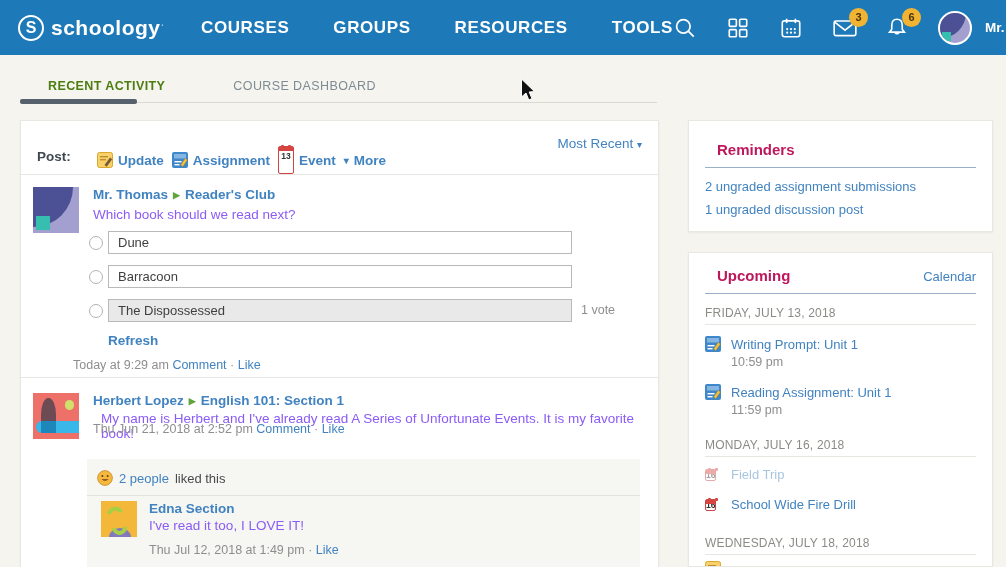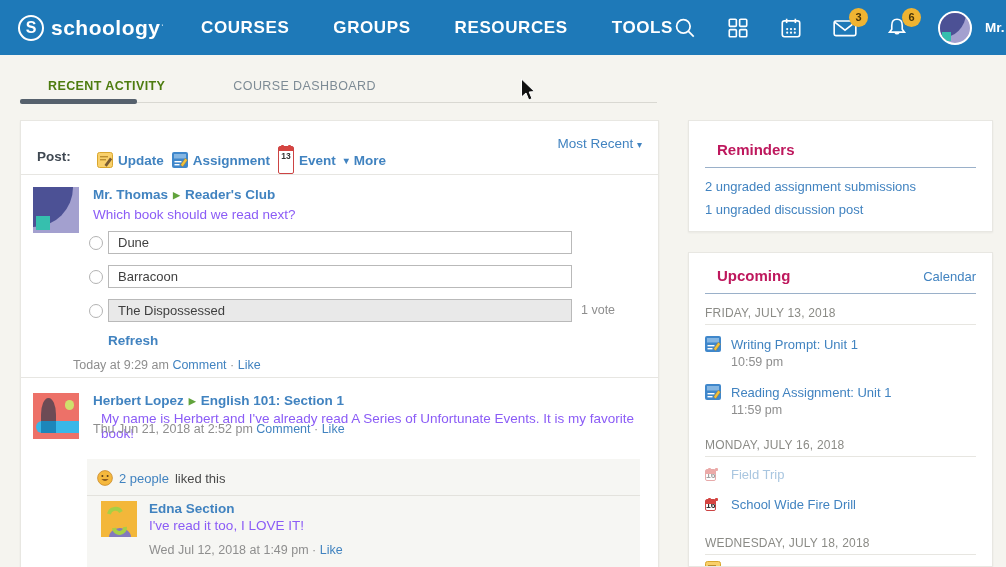--- a/index.html
+++ b/index.html
@@ -298,21 +298,21 @@
         <path d="M8 13 A6.5 6.5 0 0 1 20 11" stroke="#a6cf45" stroke-width="4" fill="none"></path>
         <path d="M8 36 A11 9 0 0 1 30 36 Z" fill="#8279bd"></path>
         <path d="M13 27 A5.5 5.5 0 0 0 24 26" stroke="#a6cf45" stroke-width="4" fill="none"></path>
       </svg>
     </div>
     <div class="author-line" style="left:62px; top:42px;">
       <span class="bold-link">Edna Section</span>
     </div>
     <div class="post-body" style="left:62px; top:59px;">I've read it too, I LOVE IT!</div>
     <div class="meta-line" style="left:62px; top:84px;">
-      <span>Wed Jul 12, 2018 at 1:49 pm</span>
+      <span>Thu Jul 12, 2018 at 1:49 pm</span>
       <span>·</span>
       <span class="link">Like</span>
     </div>
   </div>
 </div>
 
 <div class="card side-card-reminders">
   <div class="side-title" style="top:20px;">Reminders</div>
   <div class="side-divider" style="top:46px;"></div>
   <span class="side-link" style="top:58px;">2 ungraded assignment submissions</span>

